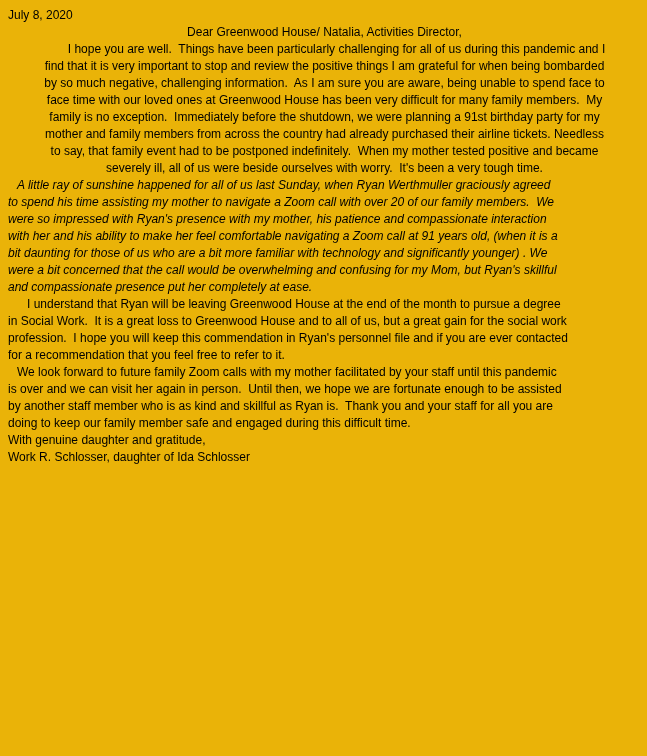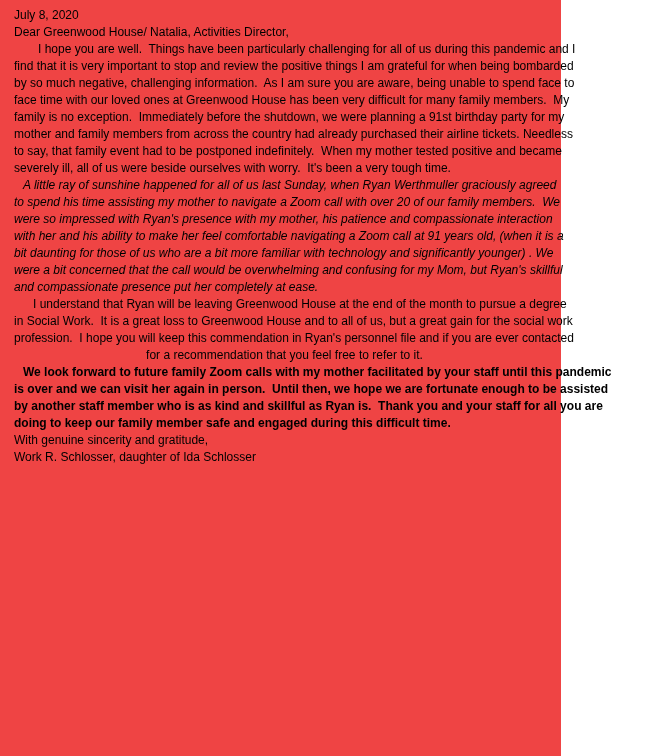--- a/index.html
+++ b/index.html
@@ -11,35 +11,35 @@
     width: 647px;
     height: 756px;
     overflow: hidden;
     font-family: "Liberation Sans", sans-serif;
     font-size: 12px;
     line-height: 17px;
     color: #000000;
   }
   .page {
     box-sizing: border-box;
-    width: 561px;
+    width: 647px;
     height: 756px;
-    padding: 7px 6px 0 14px;
-    background: #ef4444;
+    padding: 7px 6px 0 8px;
+    background: #eab308;
   }
   .page p {
     margin: 0;
     white-space: pre;        
   }
   .date        { margin-bottom: 12px; }
-  .salutation  { margin-bottom: 16px; }
-  .para-1      { text-indent: 24px; margin-bottom: 50px; }
+  .salutation  { margin-bottom: 16px; text-align: center; }
+  .para-1      { text-indent: 24px; margin-bottom: 50px; text-align: center; }
   .para-2      { text-indent: 9px;  margin-bottom: 46px; font-style: italic; }
-  .para-3      { text-indent: 19px; margin-bottom: 52px; text-align: center; }
-  .para-4      { text-indent: 9px;  margin-bottom: 47px; font-weight: bold; }
+  .para-3      { text-indent: 19px; margin-bottom: 52px; }
+  .para-4      { text-indent: 9px;  margin-bottom: 47px; }
   .closing     { margin-bottom: 15px; }
 </style>
 </head>
 <body>
 
 <div class="page">
   <p class="date">July 8, 2020</p>
 
   <p class="salutation">Dear Greenwood House/ Natalia, Activities Director,</p>
 
@@ -63,16 +63,16 @@
   <p class="para-3">I understand that Ryan will be leaving Greenwood House at the end of the month to pursue a degree
 in Social Work.  It is a great loss to Greenwood House and to all of us, but a great gain for the social work
 profession.  I hope you will keep this commendation in Ryan's personnel file and if you are ever contacted
 for a recommendation that you feel free to refer to it.</p>
 
   <p class="para-4">We look forward to future family Zoom calls with my mother facilitated by your staff until this pandemic
 is over and we can visit her again in person.  Until then, we hope we are fortunate enough to be assisted
 by another staff member who is as kind and skillful as Ryan is.  Thank you and your staff for all you are
 doing to keep our family member safe and engaged during this difficult time.</p>
 
-  <p class="closing">With genuine sincerity and gratitude,</p>
+  <p class="closing">With genuine daughter and gratitude,</p>
 
   <p class="signature">Work R. Schlosser, daughter of Ida Schlosser</p>
 </div>
 
 </body></html>

